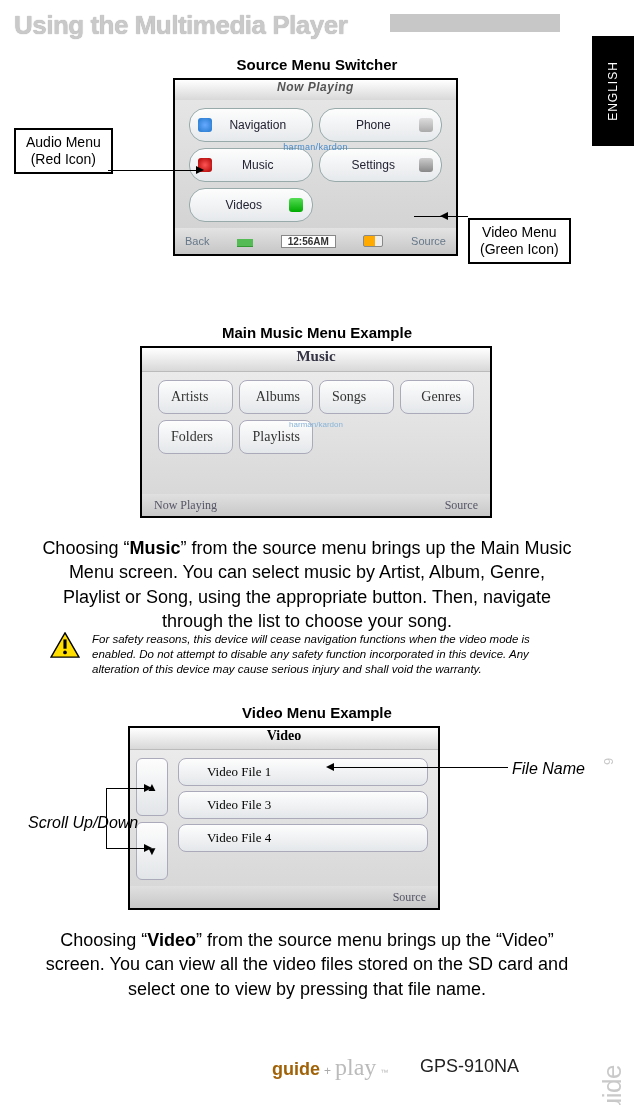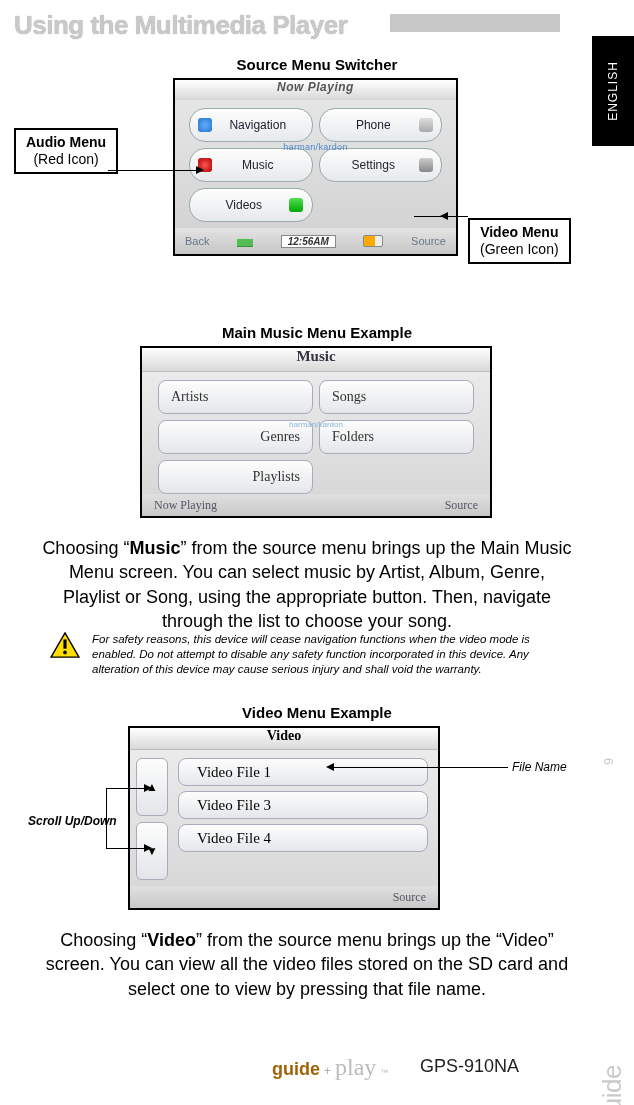--- a/index.html
+++ b/index.html
@@ -107,33 +107,33 @@
     background: linear-gradient(#e3e3e3,#c6c6c6);
     display: flex;
     align-items: center;
     justify-content: space-between;
     padding: 0 10px;
     font-size: 11px;
     color: #678;
   }
   .src-bottom .sig { width:16px; height:12px; background: linear-gradient(to top,#5b5 60%, transparent 60%); border-bottom:1px solid #393; }
   .src-bottom .clock {
-    background:#fff; border:1px solid #888; padding:0 6px; font-size:10px; color:#333; font-weight:700;font-style:italic;
+    background:#fff; border:1px solid #888; padding:0 6px; font-size:10px; color:#333; font-weight:700;
   }
   .src-bottom .batt { width:20px; height:12px; background: linear-gradient(to right,#fa0 60%,#eee 60%); border:1px solid #888; border-radius:2px; }
   .callout-box {
     position: absolute;
     border: 2px solid #000;
     background: #fff;
     padding: 4px 10px;
     text-align: center;
     font-size: 14px;
     line-height: 1.2;
   }
-  .callout-box .bold { font-weight: 700; }
+  .callout-box .bold { font-weight: 400; }
   .audio-call { top: 128px; left: 14px; }
   .video-call { top: 218px; left: 468px; }
   .line {
     position: absolute;
     background: #000;
   }
   .audio-line { top: 170px; left: 108px; width: 90px; height: 1px; }
   .video-line { top: 216px; left: 414px; width: 54px; height: 1px; }
   
   .arrowhead {
@@ -161,21 +161,21 @@
     background: linear-gradient(#fff,#d8d8d8);
     text-align: center;
     font-family: Georgia, serif;
     font-size: 15px;
     font-weight: 700;
     color: #334;
     border-bottom: 1px solid #bbb;
   }
   .music-grid {
     display: grid;
-    grid-template-columns: 1fr 1fr;
+    grid-template-columns: 1fr 1fr 1fr 1fr;
     grid-template-rows: repeat(3, 34px);
     gap: 6px;
     padding: 8px 16px 4px;
   }
   .music-btn {
     border: 1px solid #aab;
     border-radius: 8px;
     background: linear-gradient(#fdfdfd,#e4e7ea);
     display: flex; align-items: center;
     padding: 0 12px;
@@ -268,42 +268,42 @@
     display:flex; flex-direction:column;
     gap: 5px;
     padding: 8px 10px 8px 4px;
   }
   .file-row {
     border: 1px solid #aab;
     border-radius: 8px;
     background: linear-gradient(#fdfdfd,#e4e7ea);
     height: 28px;
     display:flex; align-items:center;
-    padding: 0 18px;
-    font-family: Georgia, serif;
-    font-size: 15px;
+    padding: 0 28px;
+    font-family: Georgia, serif;
+    font-size: 13px;
   }
   .video-foot {
     position:absolute; bottom:0; right:0;
     height:22px; width: 100%;
     background: linear-gradient(#e0e0e0,#c8c8c8);
     display:flex; justify-content:flex-end; align-items:center;
     padding: 0 12px;
     font-family: Georgia, serif;
     font-size: 12px; color:#556;
   }
   .ann-italic {
     position: absolute;
     font-style: italic;
-    font-size: 12px;
+    font-size: 16px;
   }
   .filename-ann { top: 760px; left: 512px; }
   .filename-line { position:absolute; top:767px; left:330px; width:178px; height:1px; background:#000; }
   .filename-ah { position:absolute; top:763px; left:326px; }
-  .scroll-ann { top: 814px; left: 28px; font-weight: bold; }
+  .scroll-ann { top: 814px; left: 28px; }
   .scroll-line1 { position:absolute; top:788px; left:106px; width:40px; height:1px; background:#000; }
   .scroll-line2 { position:absolute; top:848px; left:106px; width:40px; height:1px; background:#000; }
   .scroll-vline { position:absolute; top:788px; left:106px; width:1px; height:60px; background:#000; }
   .scroll-ah1 { position:absolute; top:784px; left:144px; }
   .scroll-ah2 { position:absolute; top:844px; left:144px; }
   .video-para { top: 928px; }
 
   
   .side-text {
     position: absolute;
@@ -407,20 +407,21 @@
   <div>(Green Icon)</div>
 </div>
 <div class="line video-line"></div>
 <div class="arrowhead ah-left video-ah"></div>
 
 <div class="sec-title music-title">Main Music Menu Example</div>
 <div class="music-device">
   <div class="music-head">Music</div>
   <div class="music-grid">
     <div class="music-btn">Artists</div>
+    <div class="music-btn" style="justify-content:flex-end">Albums</div>
     <div class="music-btn">Songs</div>
     <div class="music-btn" style="justify-content:flex-end">Genres</div>
     <div class="music-btn">Folders</div>
     <div class="music-btn" style="justify-content:flex-end">Playlists</div>
   </div>
   <div class="music-center">harman/kardon</div>
   <div class="music-foot">
     <span>Now Playing</span>
     <span>Source</span>
   </div>

